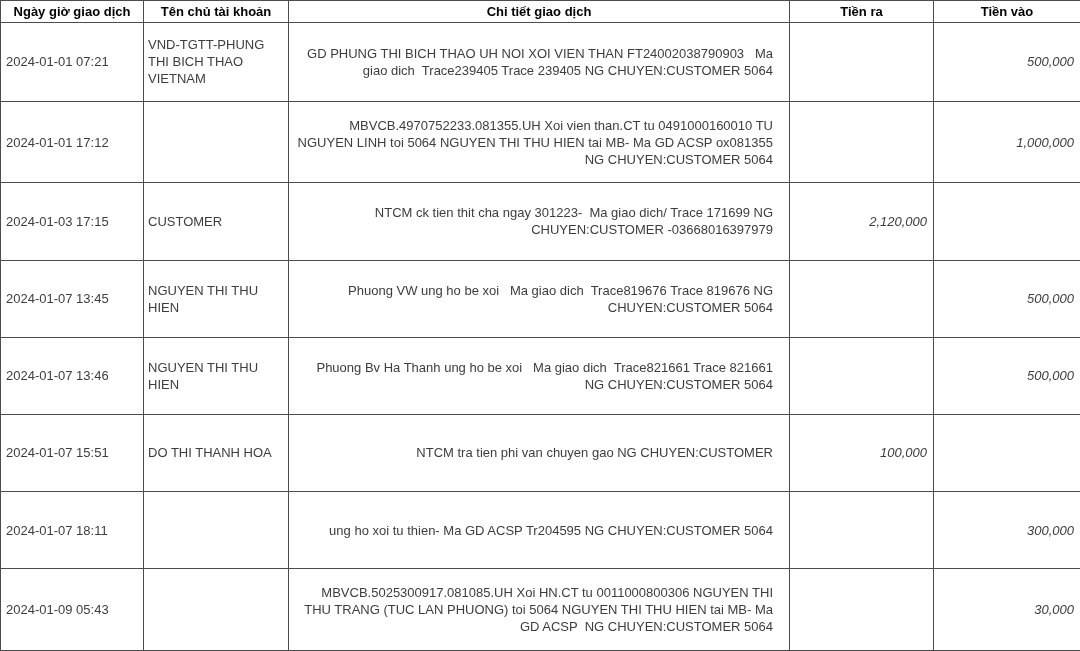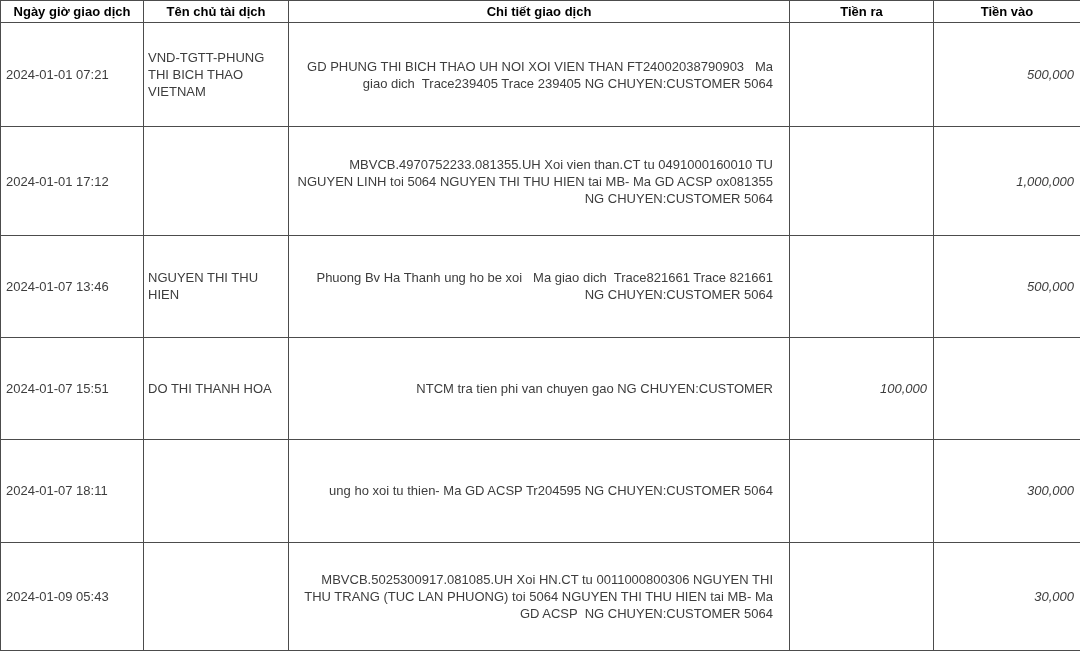--- a/index.html
+++ b/index.html
@@ -72,40 +72,54 @@
     <colgroup>
       <col class="col-datetime">
       <col class="col-account">
       <col class="col-details">
       <col class="col-out">
       <col class="col-in">
     </colgroup>
     <thead>
       <tr>
         <th>Ngày giờ giao dịch</th>
-        <th>Tên chủ tài dịch</th>
+        <th>Tên chủ tài khoản</th>
         <th>Chi tiết giao dịch</th>
         <th>Tiền ra</th>
         <th>Tiền vào</th>
       </tr>
     </thead>
     <tbody id="tx-body">
         <tr>
           <td class="c-datetime">2024-01-01 07:21</td>
           <td class="c-account">VND-TGTT-PHUNG THI BICH THAO VIETNAM</td>
           <td class="c-details">GD PHUNG THI BICH THAO UH NOI XOI VIEN THAN FT24002038790903   Ma giao dich  Trace239405 Trace 239405 NG CHUYEN:CUSTOMER 5064</td>
           <td class="c-out"></td>
           <td class="c-in">500,000</td>
         </tr>
         <tr>
           <td class="c-datetime">2024-01-01 17:12</td>
           <td class="c-account"></td>
           <td class="c-details">MBVCB.4970752233.081355.UH Xoi vien than.CT tu 0491000160010 TU NGUYEN LINH toi 5064 NGUYEN THI THU HIEN tai MB- Ma GD ACSP ox081355 NG CHUYEN:CUSTOMER 5064</td>
           <td class="c-out"></td>
           <td class="c-in">1,000,000</td>
+        </tr>
+        <tr>
+          <td class="c-datetime">2024-01-03 17:15</td>
+          <td class="c-account">CUSTOMER</td>
+          <td class="c-details">NTCM ck tien thit cha ngay 301223-  Ma giao dich/ Trace 171699 NG CHUYEN:CUSTOMER -03668016397979</td>
+          <td class="c-out">2,120,000</td>
+          <td class="c-in"></td>
+        </tr>
+        <tr>
+          <td class="c-datetime">2024-01-07 13:45</td>
+          <td class="c-account">NGUYEN THI THU HIEN</td>
+          <td class="c-details">Phuong VW ung ho be xoi   Ma giao dich  Trace819676 Trace 819676 NG CHUYEN:CUSTOMER 5064</td>
+          <td class="c-out"></td>
+          <td class="c-in">500,000</td>
         </tr>
         <tr>
           <td class="c-datetime">2024-01-07 13:46</td>
           <td class="c-account">NGUYEN THI THU HIEN</td>
           <td class="c-details">Phuong Bv Ha Thanh ung ho be xoi   Ma giao dich  Trace821661 Trace 821661 NG CHUYEN:CUSTOMER 5064</td>
           <td class="c-out"></td>
           <td class="c-in">500,000</td>
         </tr>
         <tr>
           <td class="c-datetime">2024-01-07 15:51</td>

